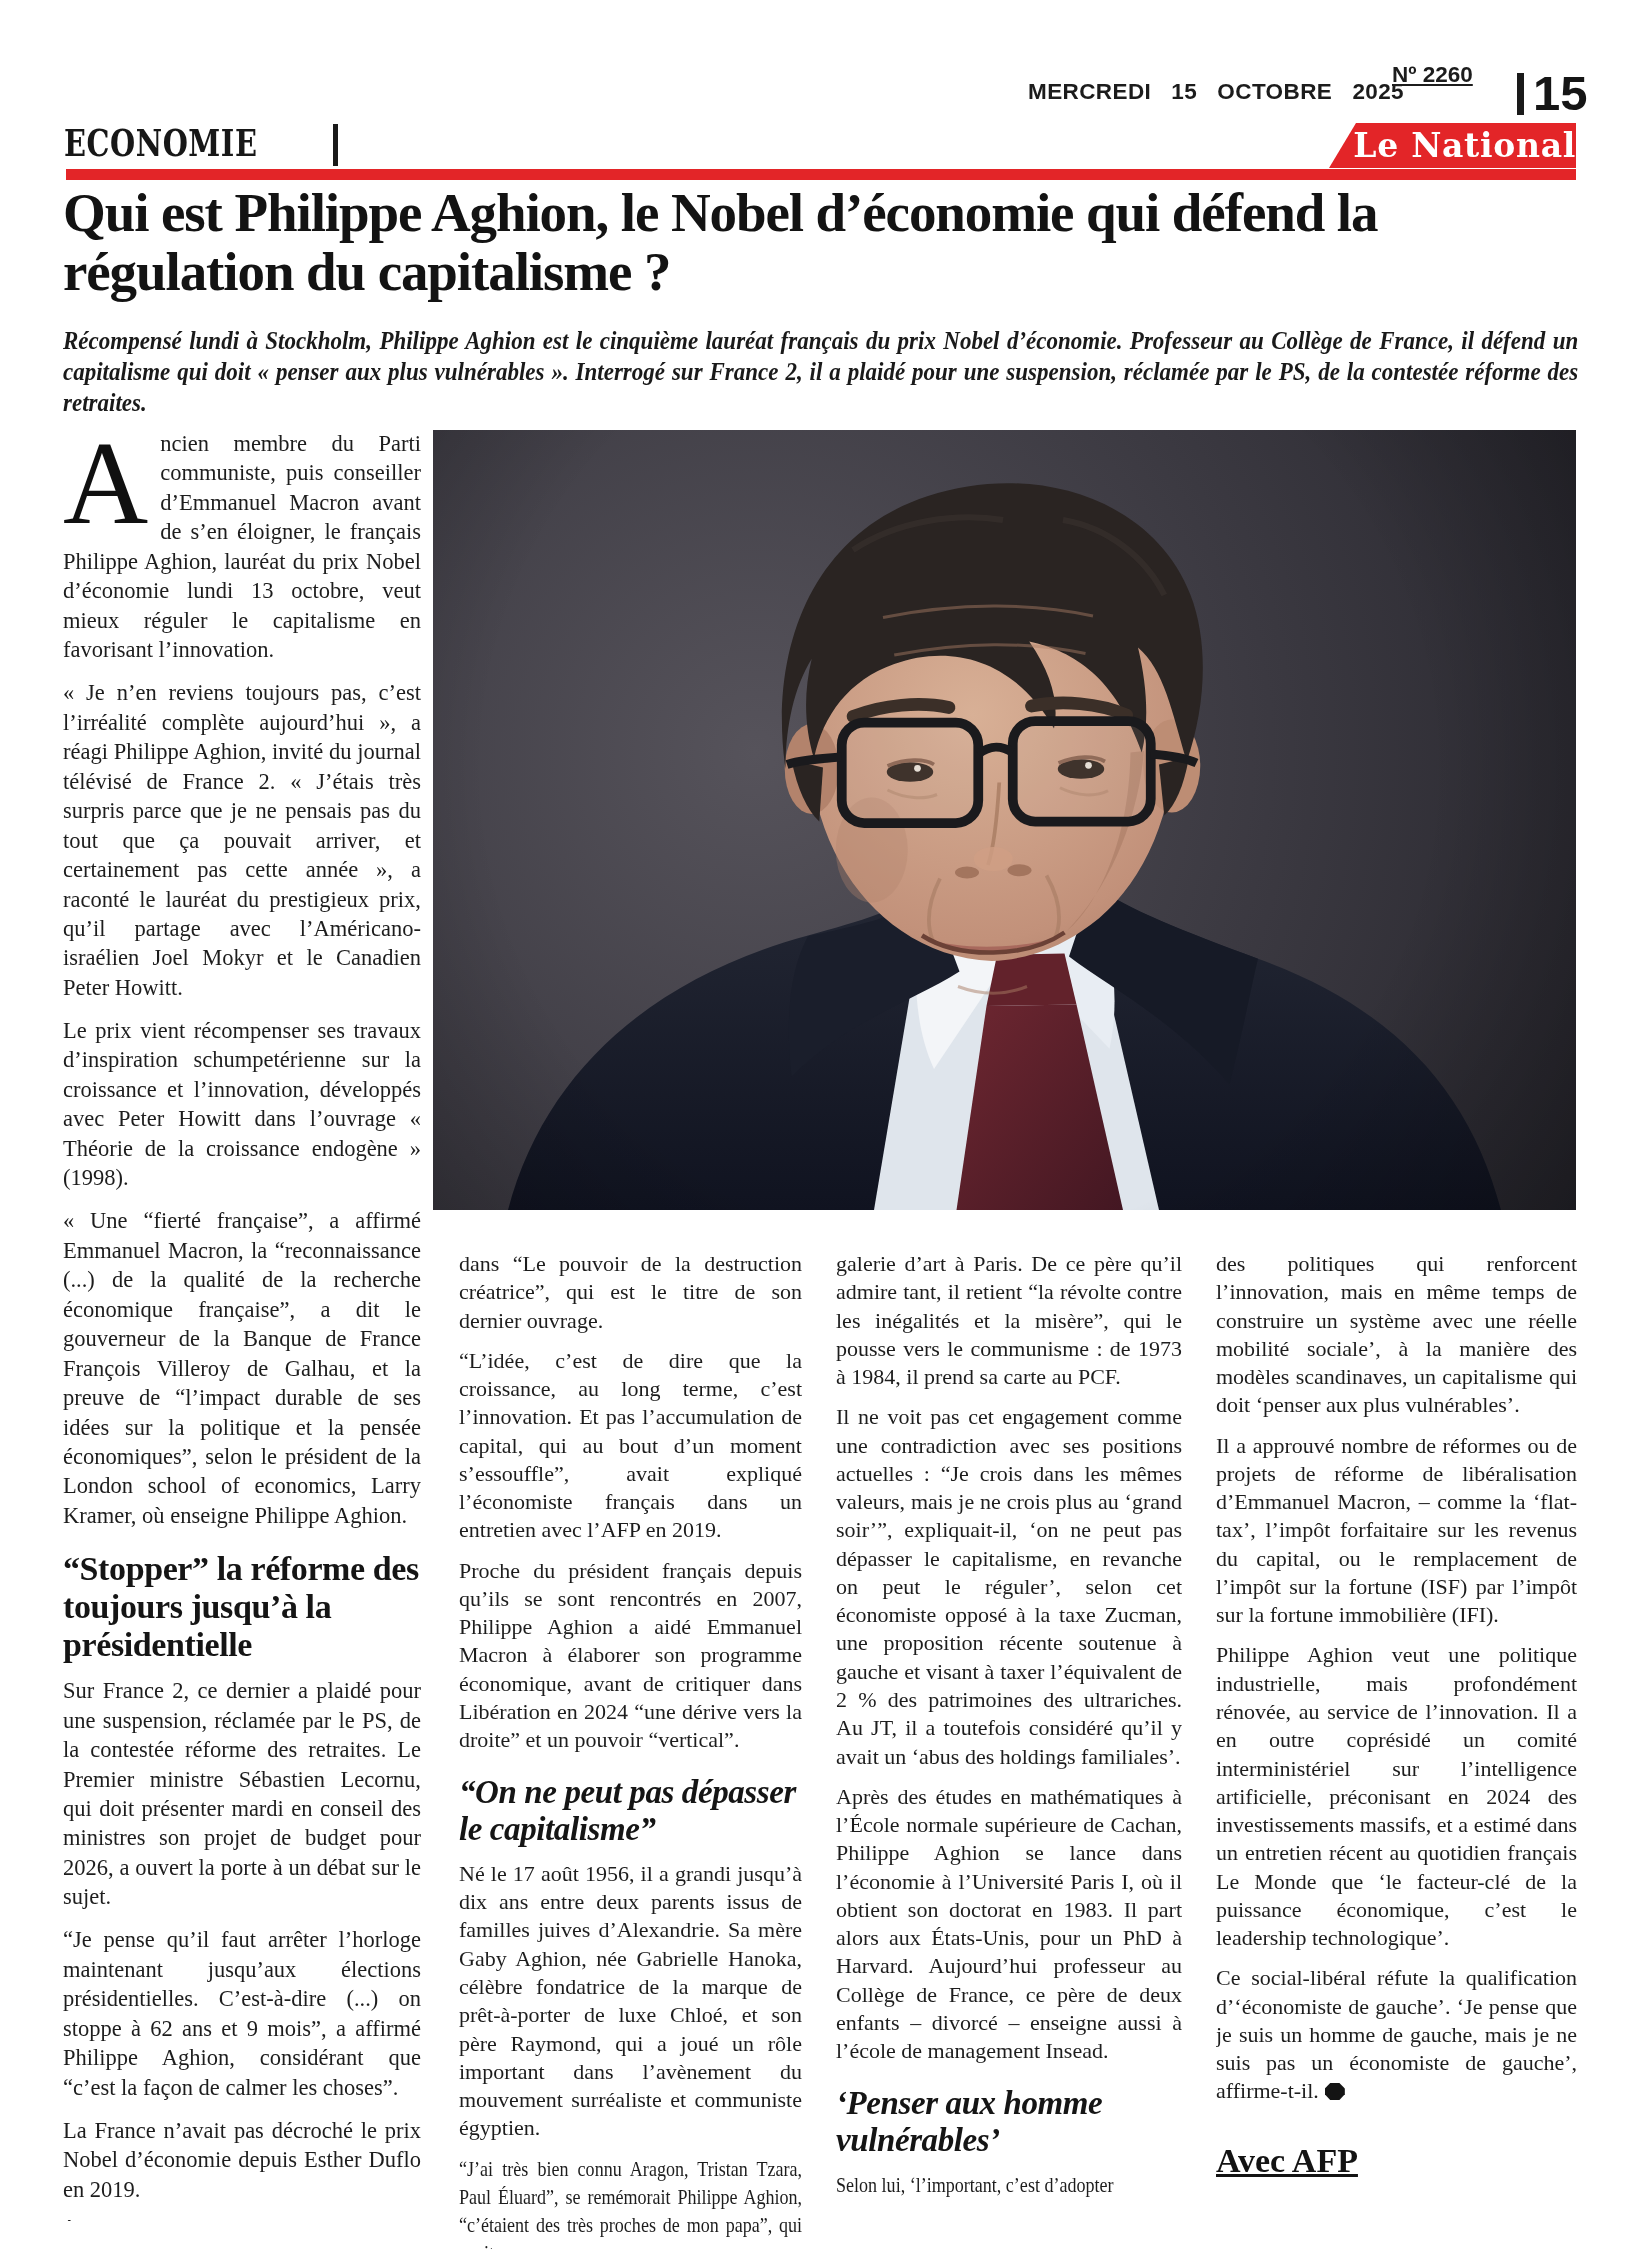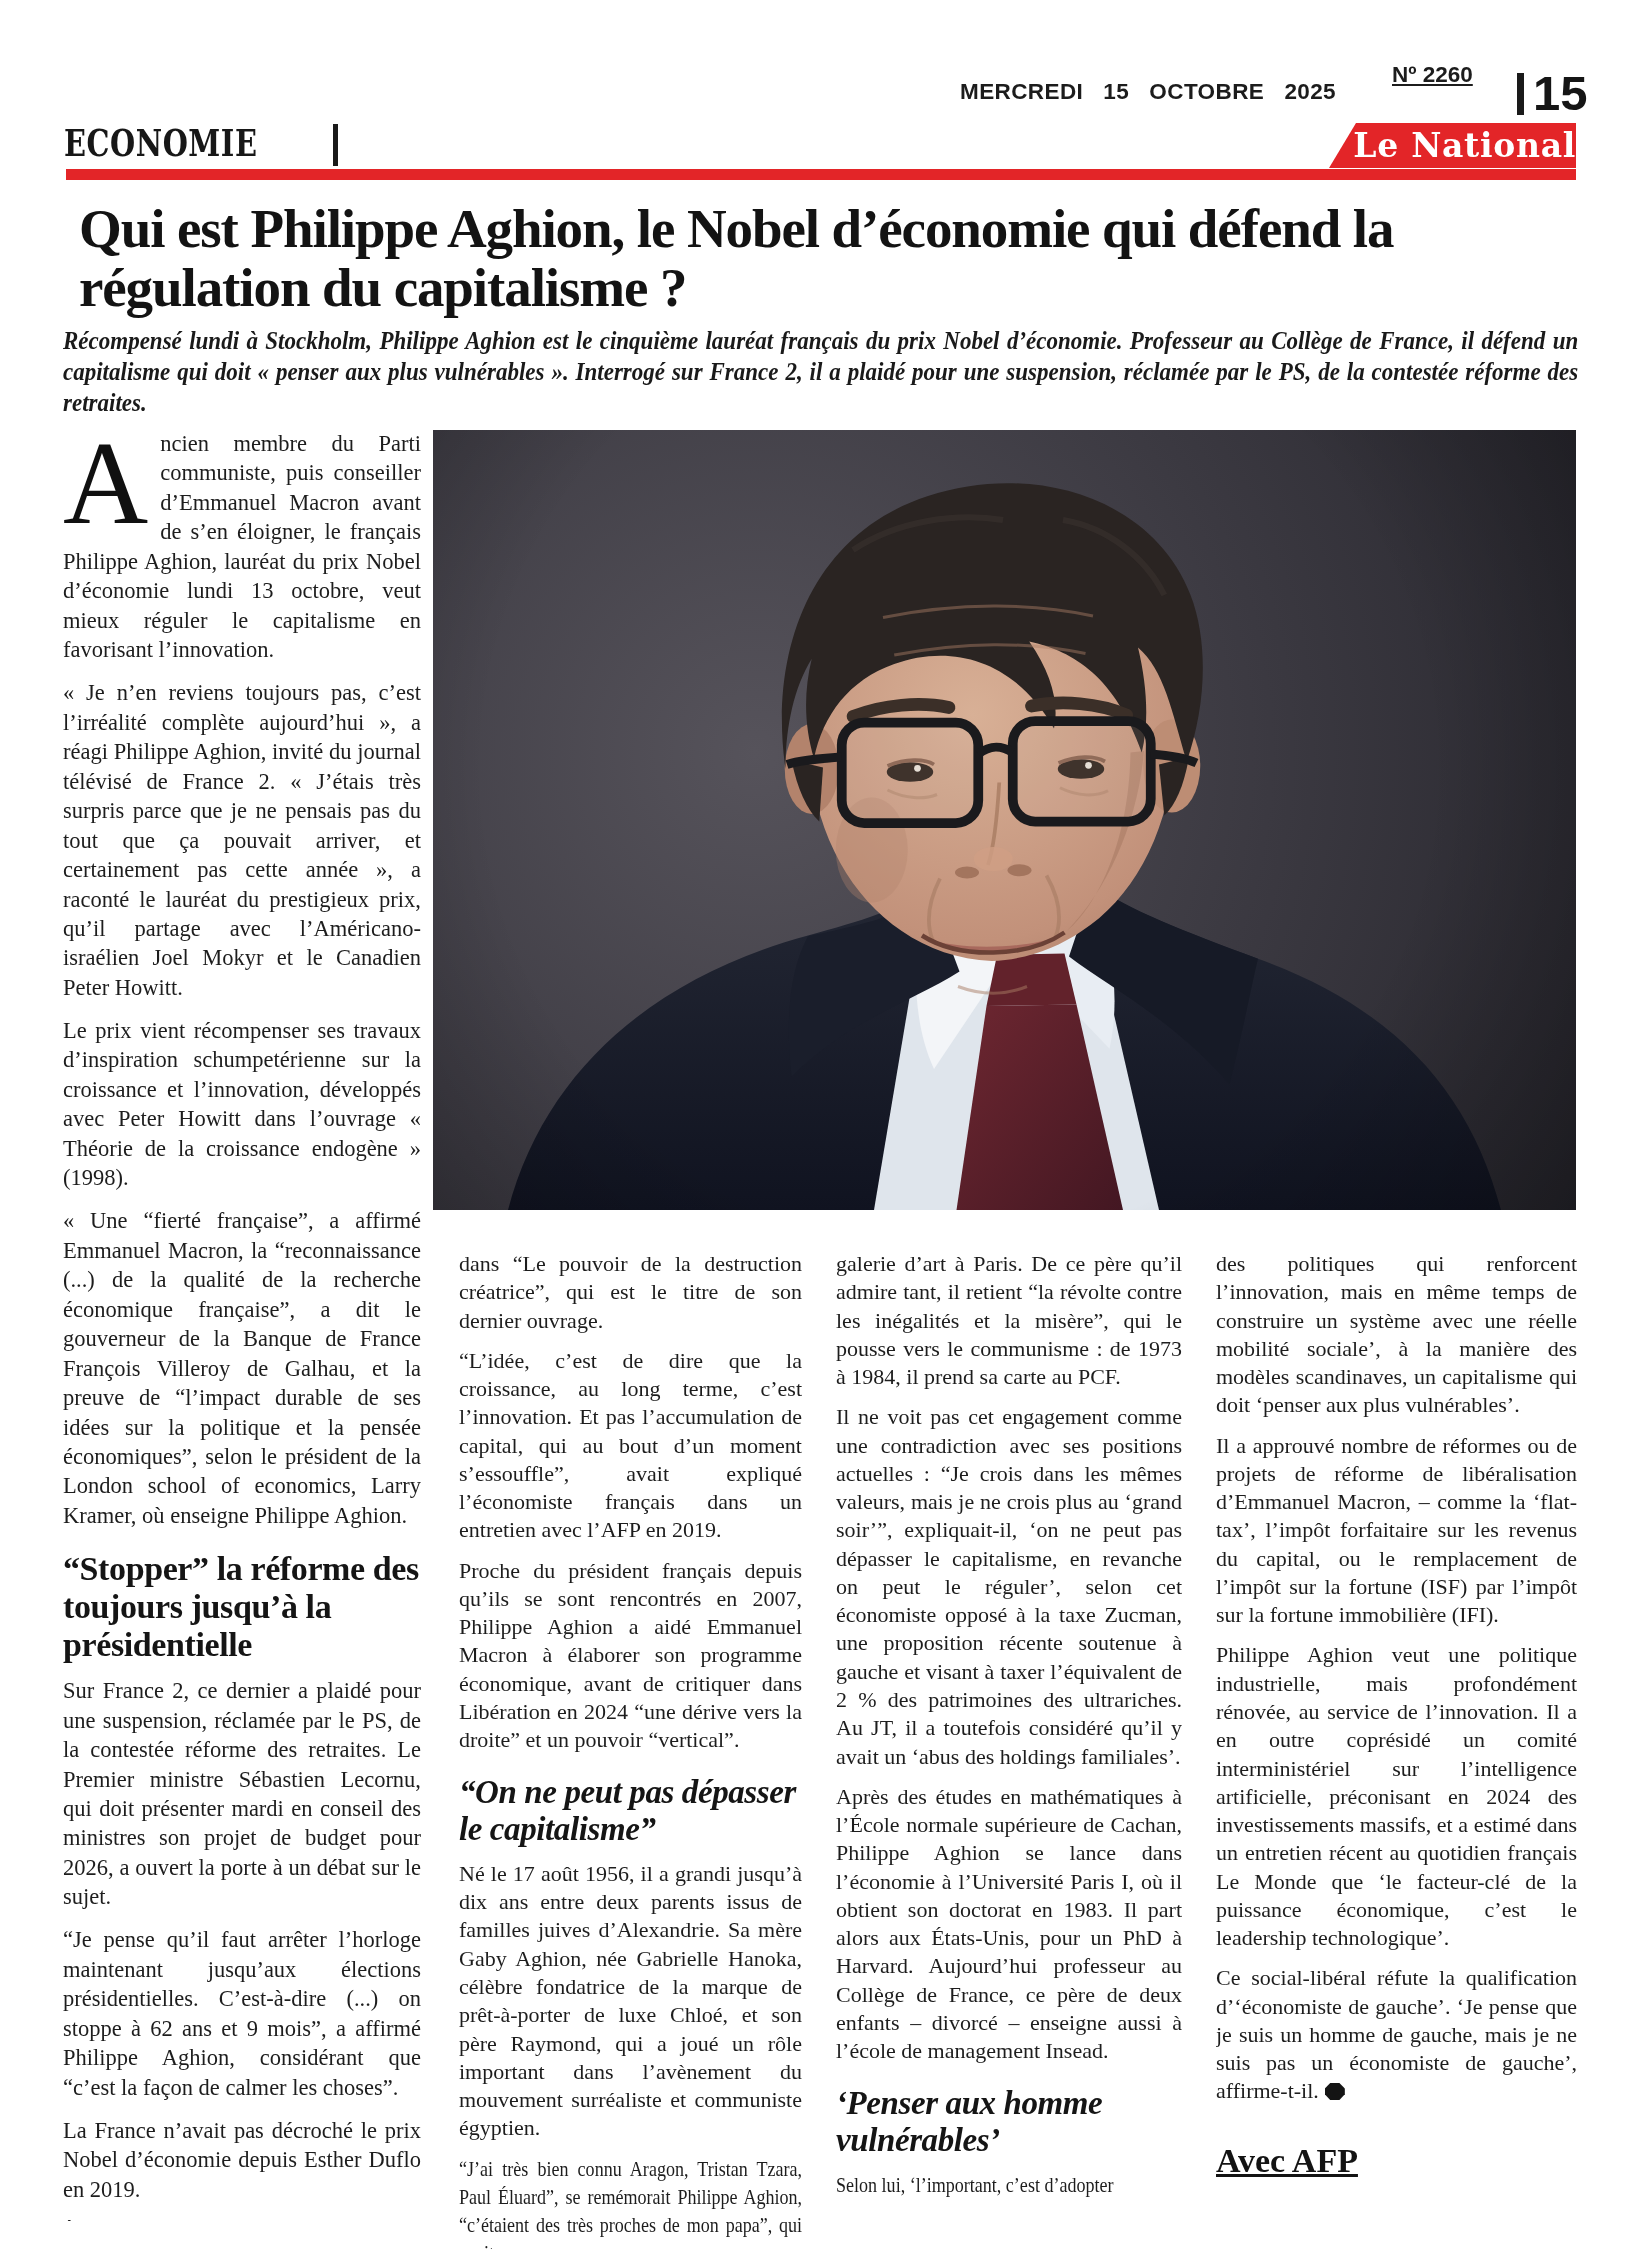--- a/index.html
+++ b/index.html
@@ -2,39 +2,39 @@
 <html lang="fr" style="font-size:12px"><head>
 <meta charset="utf-8">
 <title></title>
 <style>
   html,body{margin:0;padding:0;background:#ffffff;}
   .page{position:relative;width:1650px;height:2250px;background:#ffffff;overflow:hidden;
         font-family:"Liberation Serif",serif;color:#1d1d1d;}
   .abs{position:absolute;}
 
   
-  .date-line{left:960px;top:79px;font:700 22.5px "Liberation Sans",sans-serif;
+  .date-line{left:1028px;top:79px;font:700 22.5px "Liberation Sans",sans-serif;
              letter-spacing:0.4px;word-spacing:13.5px;color:#1c1c1c;}
   .issue-number{left:1392px;top:62px;font:700 22.5px "Liberation Sans",sans-serif;color:#1c1c1c;text-decoration:underline;}
   .page-divider{left:1517px;top:73px;width:6.7px;height:42px;background:#1a1a1a;}
   .page-number{left:1533px;top:69px;font:700 49px/1 "Liberation Sans",sans-serif;color:#151515;}
 
   
   .section-title{left:64px;top:123px;font:700 37px/1.1 "DejaVu Serif",serif;color:#171717;
                  transform:scaleX(.78);transform-origin:0 0;letter-spacing:0.7px;white-space:nowrap;}
   .section-divider{left:333px;top:124px;width:4.5px;height:42px;background:#1a1a1a;}
   .brand-badge{left:1329px;top:123px;width:247px;height:45px;
                clip-path:polygon(27px 0,100% 0,100% 100%,0 100%);
                display:flex;align-items:center;justify-content:flex-end;padding-left:10.5px;box-sizing:border-box;}
   .brand-badge span{font:700 33px "DejaVu Serif",serif;color:#ffffff;letter-spacing:0.7px;white-space:nowrap;}
   .accent-rule{left:66px;top:169px;width:1510px;height:11.2px;}
 
   
   .headline{left:63px;top:184px;width:1545px;font:700 55px/1.07 "Liberation Serif",serif;
-            color:#131313;letter-spacing:-1.1px;margin:16px;}
+            color:#131313;letter-spacing:-1.1px;margin:0;}
   .headline .hl{display:block;white-space:nowrap;}
   .lede{left:63px;top:325px;width:1647px;transform:scaleX(.92);transform-origin:0 0;
         font:italic 700 25px/1.24 "Liberation Serif",serif;color:#1a1a1a;text-align:justify;margin:0;}
 
   
   .col{box-sizing:border-box;overflow:hidden;}
   .col p{font-size:22.5px;line-height:1.31;margin:0 0 13.5px 0;text-align:justify;color:#1d1d1d;}
   .col1{left:63px;top:429px;width:358px;height:1792px;}
   .bottom-cols{left:459px;top:1234px;width:1119px;height:1015px;display:grid;
                grid-template-columns:343px 346px 361px;column-gap:34px;margin-top:16px;}

